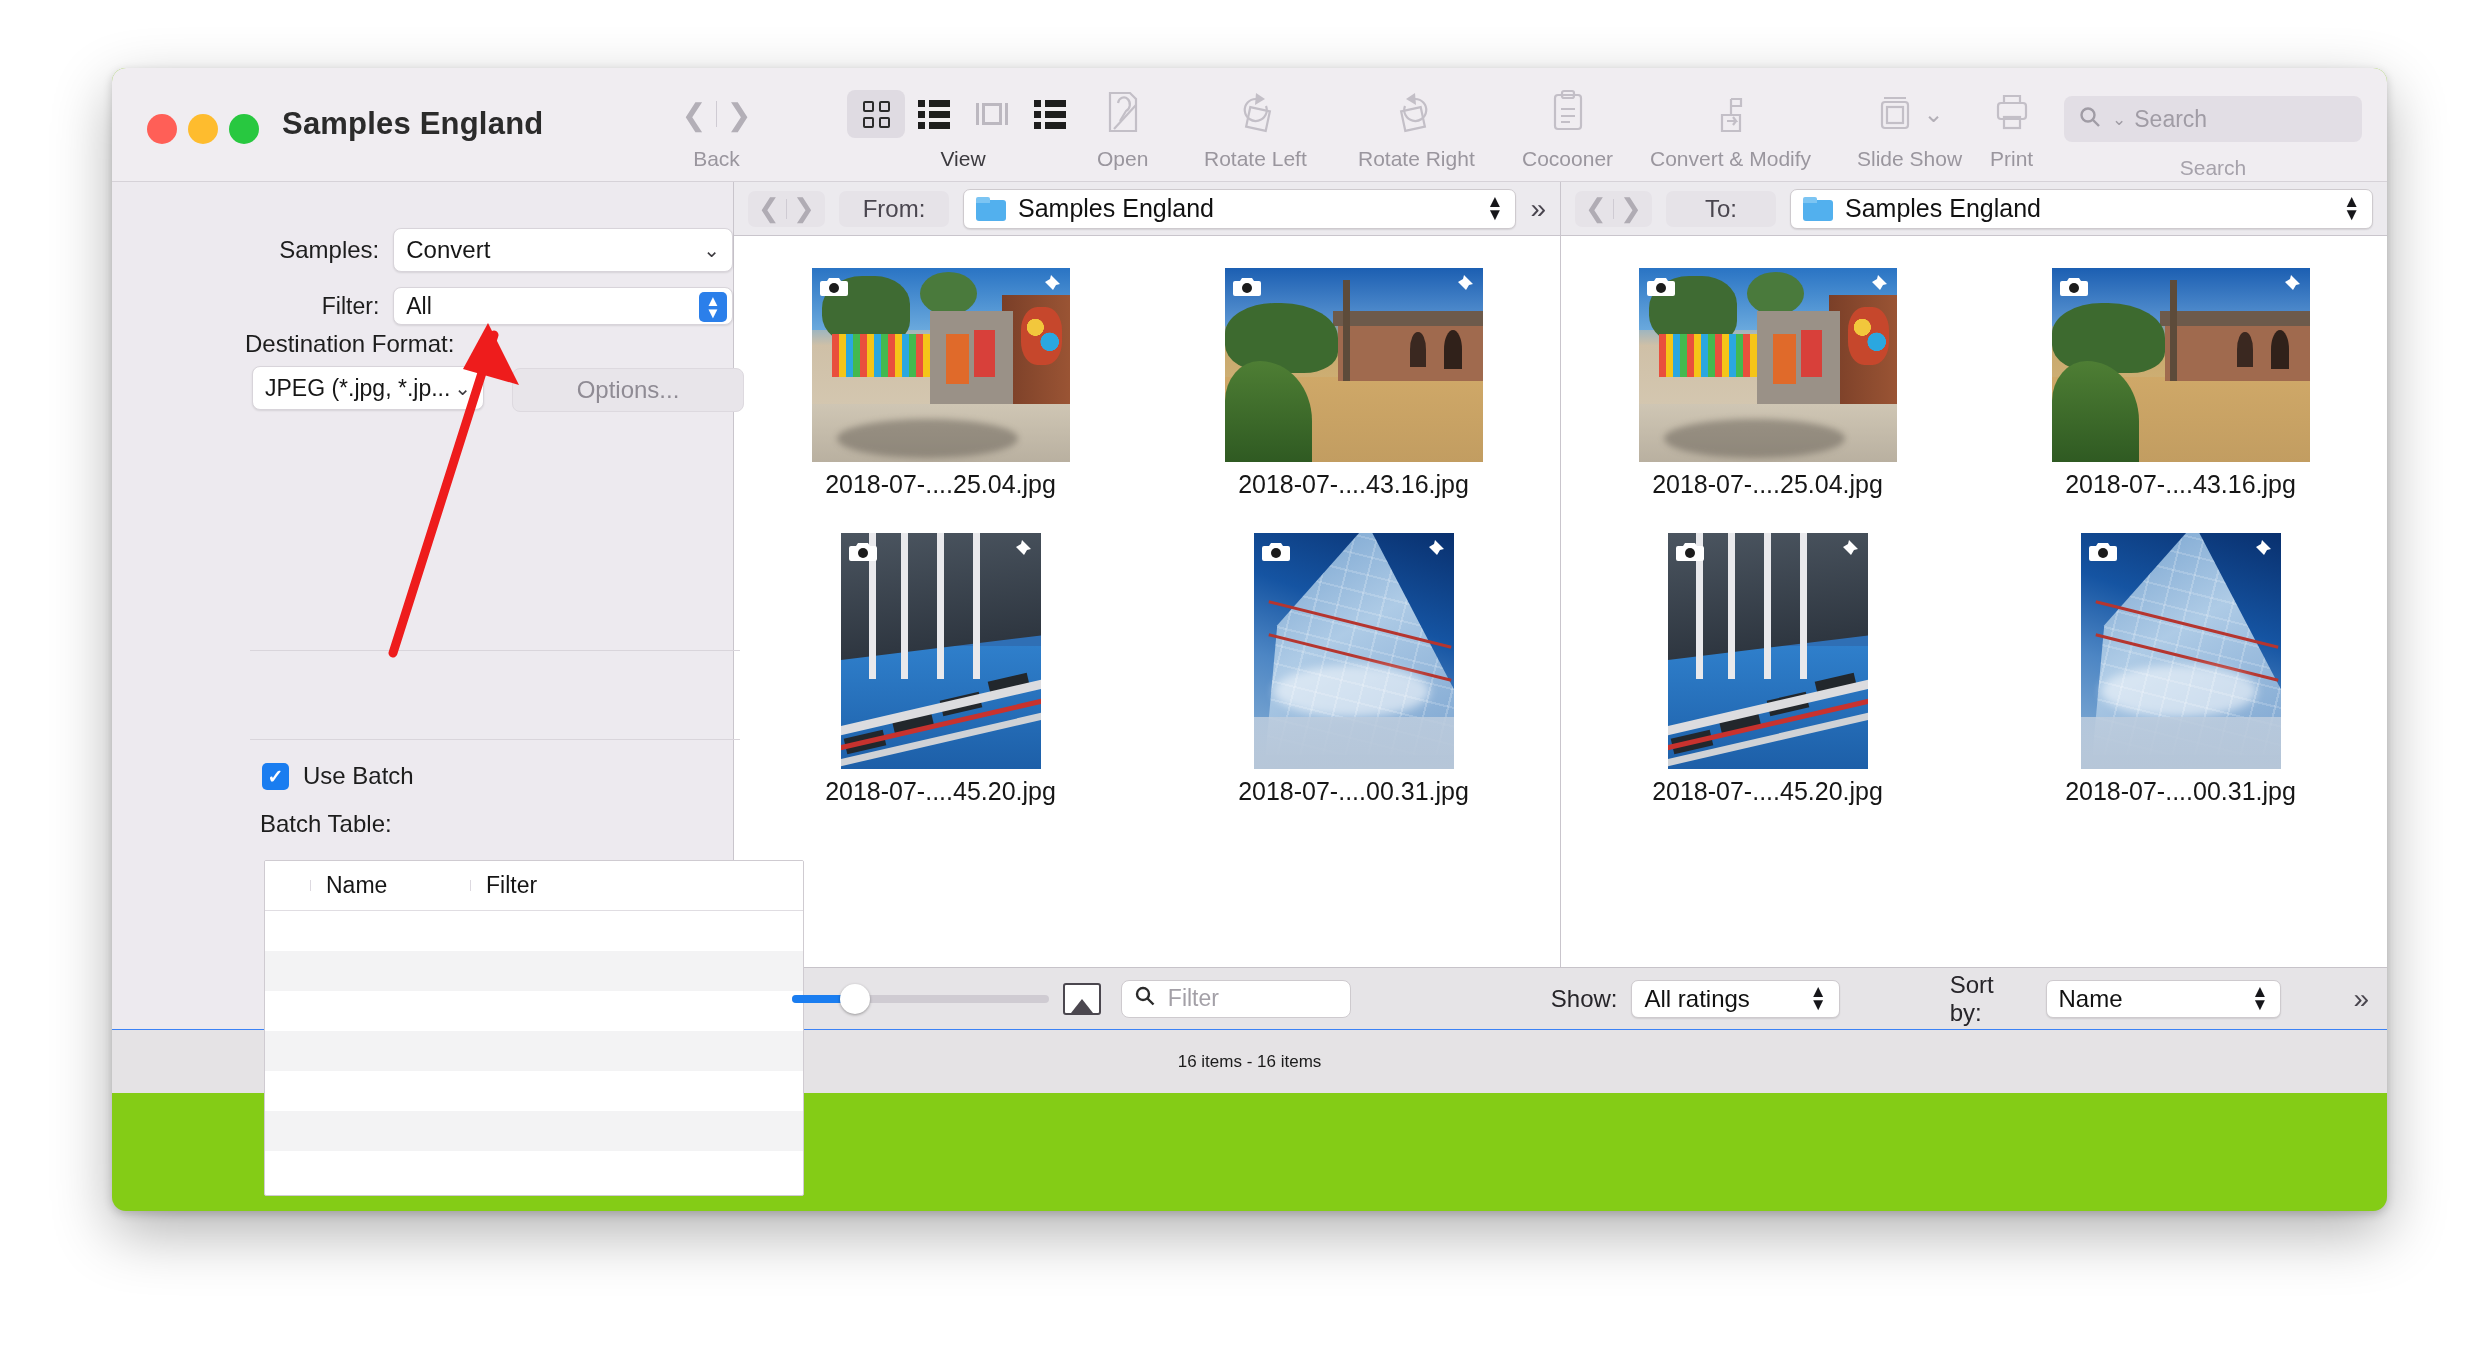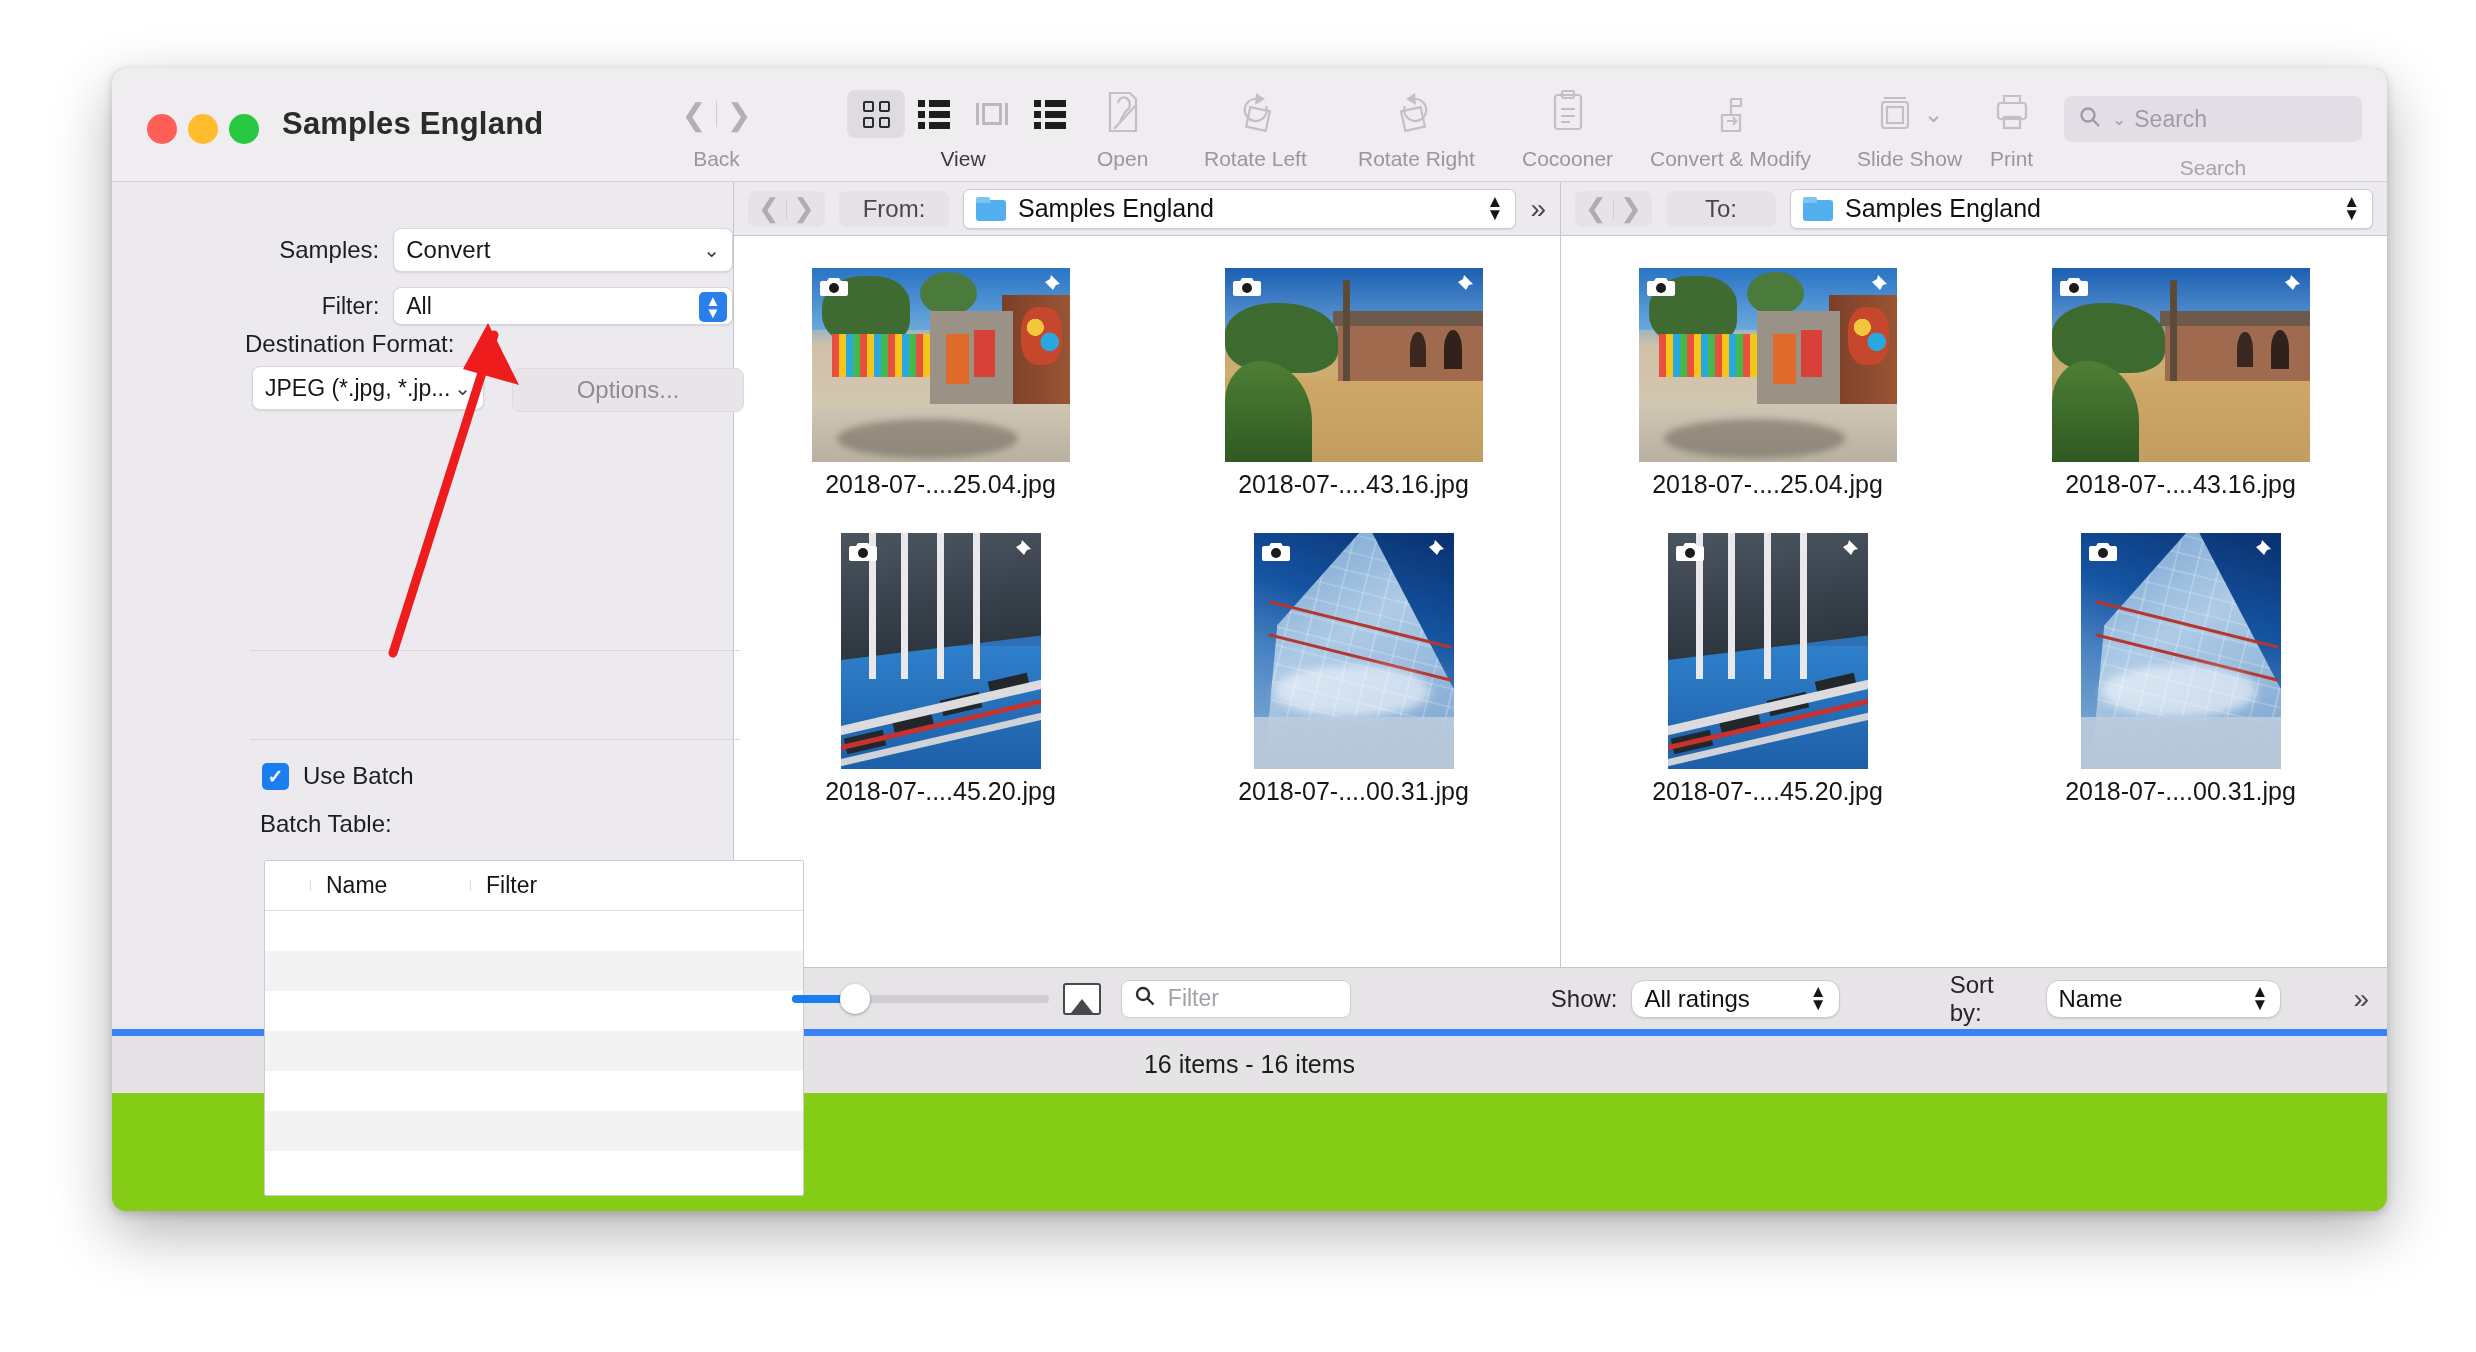--- a/index.html
+++ b/index.html
@@ -327,30 +327,30 @@
   #slider .fill { position:absolute; left:0; top:0; bottom:0; width:60px; background:#1a7df0; border-radius:4px; }
   #slider .knob { position:absolute; left:48px; top:-11px; width:30px; height:30px; border-radius:50%; background:#fff; box-shadow:0 1px 3px rgba(0,0,0,0.35); }
 
   #filter-field {
     width: 232px; height:38px; background:#fff; border:1px solid #cecace; border-radius:8px;
     display:flex; align-items:center; gap:10px; padding:0 12px; margin-left:20px;
     font-size:23px; color:#a3a0a7;
   }
   .lbl2 { font-size:24px; color:#27252a; }
   .popup2 {
-    height:38px; background:#fff; border:1px solid #cecace; border-radius:13px;
+    height:38px; background:#fff; border:1px solid #cecace; border-radius:7px;
     display:flex; align-items:center; padding:0 12px; position:relative;
     font-size:24px; color:#111; box-shadow:0 1px 1.5px rgba(0,0,0,0.10);
   }
 
   
   #statusbar {
-    height: 64px; background:#e5e3e5; border-top:7px solid #3b82f6;
+    height: 64px; background:#e5e3e5; border-top:1px solid #3b82f6;
     display:flex; align-items:center; justify-content:center;
-    font-size:25px; color:#1b1b1b;
+    font-size:17px; color:#1b1b1b;
   }
 
   
   #annotation { position:absolute; left:0; top:0; width:2476px; height:1352px; pointer-events:none; }
 </style>
 </head>
 <body>
 
 <div id="window">
 

